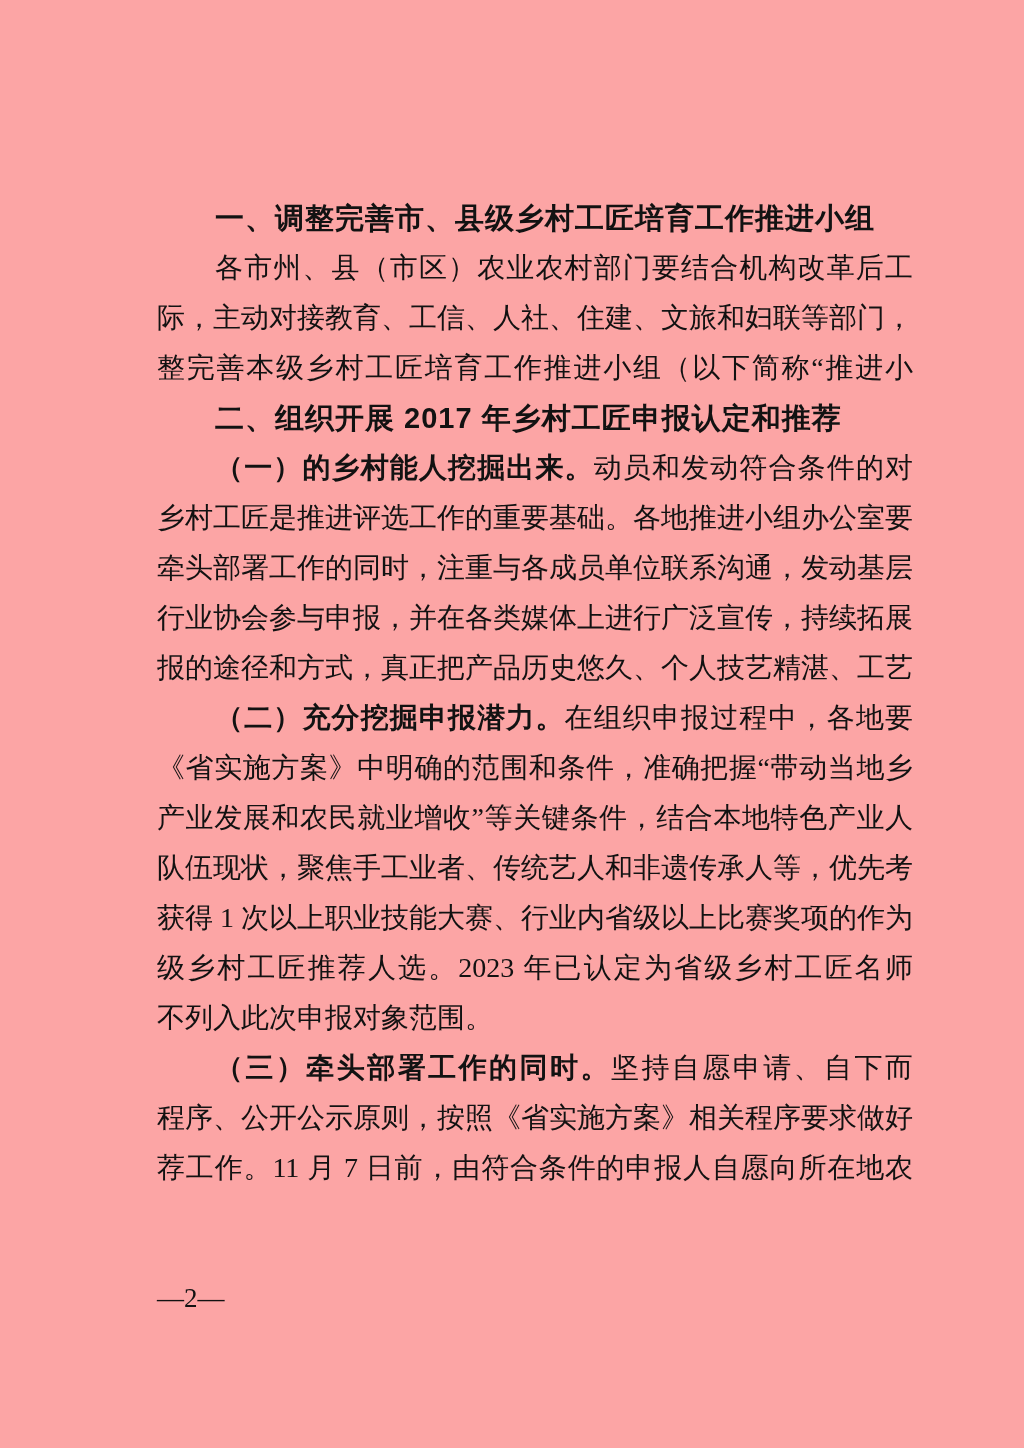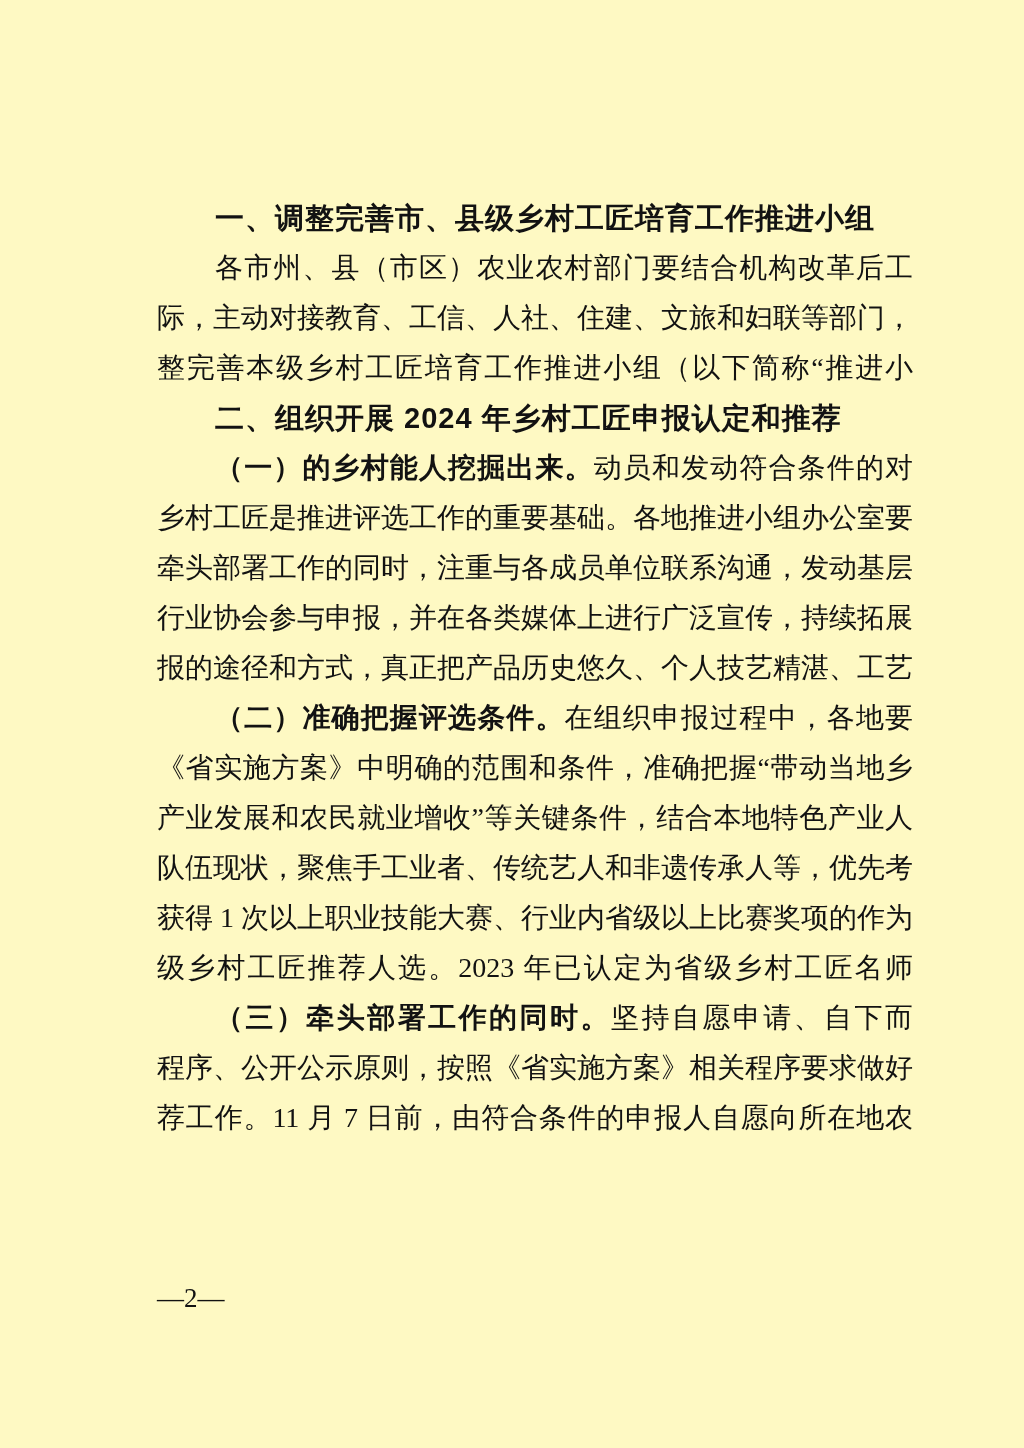--- a/index.html
+++ b/index.html
@@ -8,21 +8,21 @@
     font-family: "Liberation Serif", serif;
     width: 1024px;
     height: 1448px;
     position: relative;
   }
   .page {
     position: absolute;
     left: 0; top: 0;
     width: 1024px;
     height: 1448px;
-    background: #fef9c3;
+    background: #fca5a5;
     overflow: hidden;
   }
   .content {
     position: absolute;
     left: 157px;
     top: 193px;
     width: 756px;
   }
   .line {
     height: 50px;
@@ -65,30 +65,31 @@
 </style>
 </head>
 <body>
 
 <div class="page">
   <div class="content" id="doc-lines">
       <div class="line heading indent">一、调整完善市、县级乡村工匠培育工作推进小组</div>
       <div class="line indent justify">各市州、县（市区）农业农村部门要结合机构改革后工作实</div>
       <div class="line justify">际，主动对接教育、工信、人社、住建、文旅和妇联等部门，调</div>
       <div class="line justify">整完善本级乡村工匠培育工作推进小组（以下简称“推进小组”）。</div>
-      <div class="line heading indent">二、组织开展 2024 年乡村工匠申报认定和推荐</div>
+      <div class="line heading indent">二、组织开展 2017 年乡村工匠申报认定和推荐</div>
       <div class="line indent justify"><span class="lead">（一）的乡村能人挖掘出来。</span><span>动员和发动符合条件的对象申报</span></div>
       <div class="line justify">乡村工匠是推进评选工作的重要基础。各地推进小组办公室要在</div>
       <div class="line justify">牵头部署工作的同时，注重与各成员单位联系沟通，发动基层和</div>
       <div class="line justify">行业协会参与申报，并在各类媒体上进行广泛宣传，持续拓展申</div>
       <div class="line justify">报的途径和方式，真正把产品历史悠久、个人技艺精湛、工艺技</div>
-      <div class="line indent justify"><span class="lead">（二）准确把握评选条件。</span><span>在组织申报过程中，各地要对照</span></div>
+      <div class="line indent justify"><span class="lead">（二）充分挖掘申报潜力。</span><span>在组织申报过程中，各地要对照</span></div>
       <div class="line justify">《省实施方案》中明确的范围和条件，准确把握“带动当地乡村</div>
       <div class="line justify">产业发展和农民就业增收”等关键条件，结合本地特色产业人才</div>
       <div class="line justify">队伍现状，聚焦手工业者、传统艺人和非遗传承人等，优先考虑</div>
       <div class="line justify">获得 1 次以上职业技能大赛、行业内省级以上比赛奖项的作为省</div>
       <div class="line justify">级乡村工匠推荐人选。2023 年已认定为省级乡村工匠名师的，</div>
+      <div class="line">不列入此次申报对象范围。</div>
       <div class="line indent justify"><span class="lead">（三）牵头部署工作的同时。</span><span>坚持自愿申请、自下而上、履行</span></div>
       <div class="line justify">程序、公开公示原则，按照《省实施方案》相关程序要求做好推</div>
       <div class="line justify">荐工作。11 月 7 日前，由符合条件的申报人自愿向所在地农业</div>
     </div>
   <div class="page-number">—2—</div>
 </div>
 
 </body></html>

